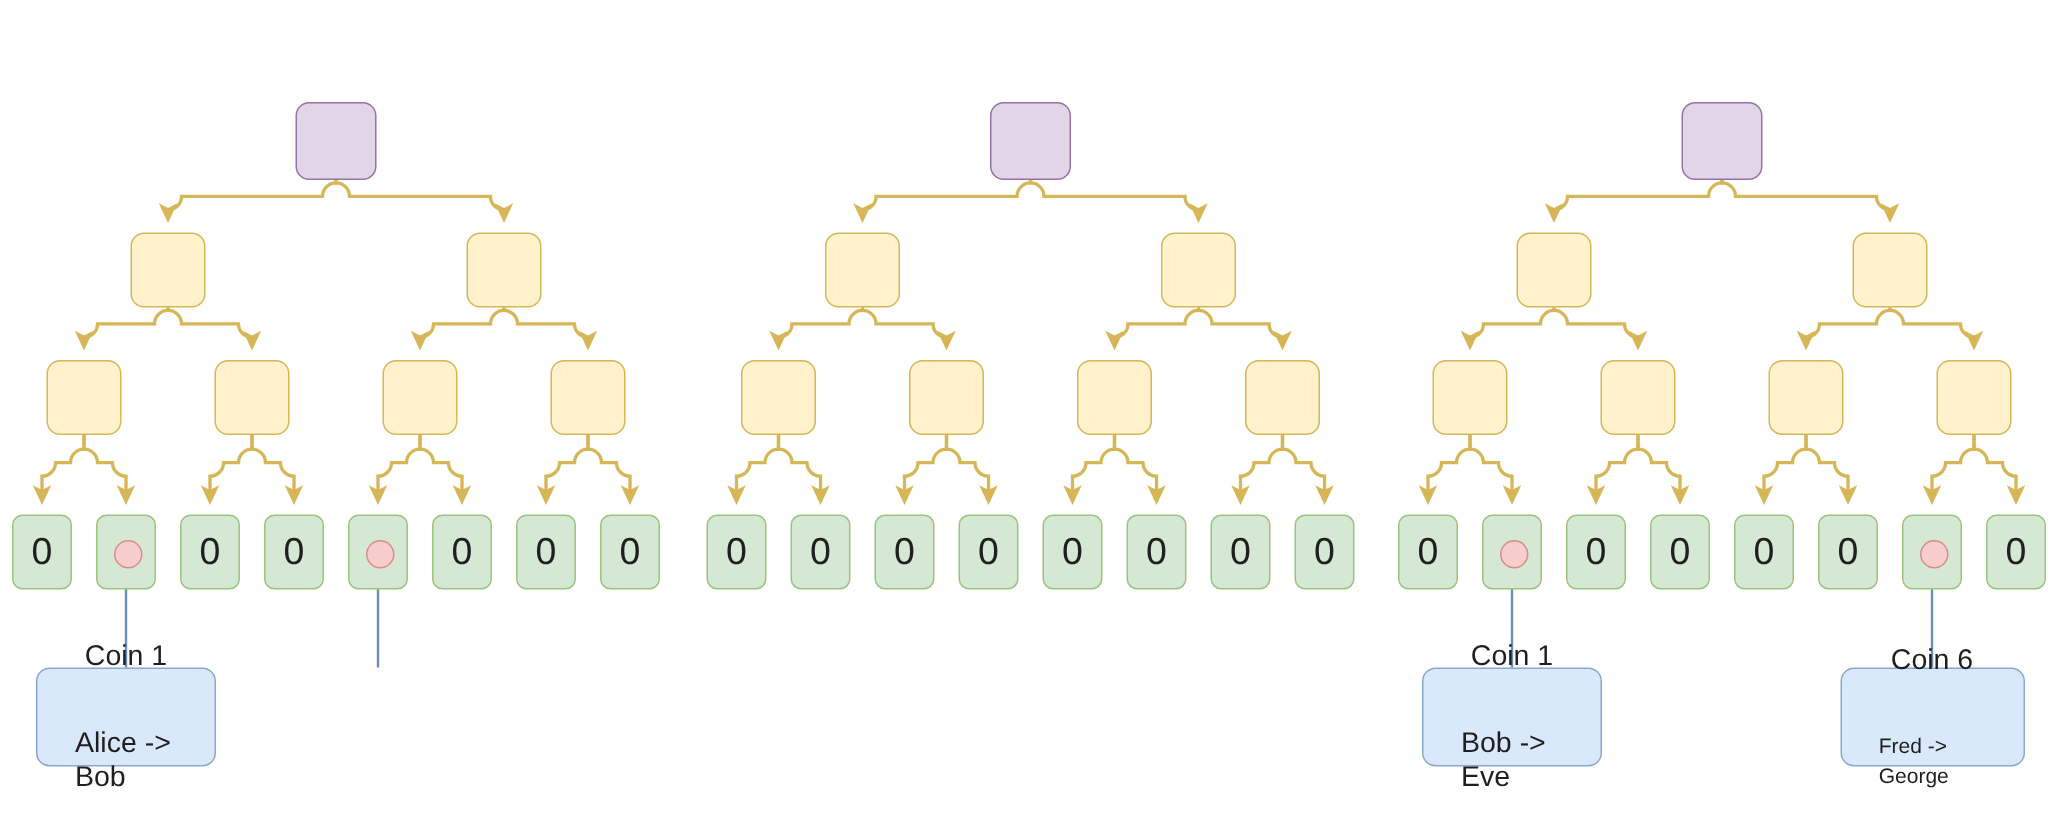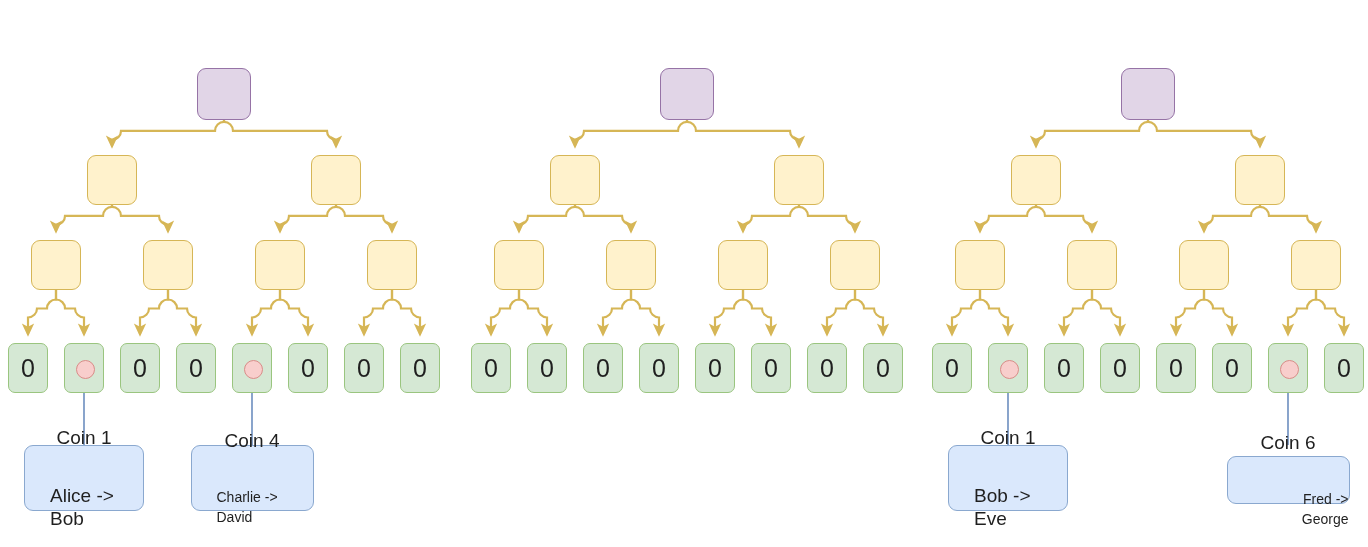--- a/index.html
+++ b/index.html
@@ -184,24 +184,20 @@
     <div class="node node-internal" style="left: 143px; top: 240px; width: 50px; height: 50px;"></div>
     <div class="node node-internal" style="left: 255px; top: 240px; width: 50px; height: 50px;"></div>
     <div class="node node-internal" style="left: 367px; top: 240px; width: 50px; height: 50px;"></div>
     <div class="node node-internal" style="left: 87px; top: 155px; width: 50px; height: 50px;"></div>
     <div class="node node-internal" style="left: 311px; top: 155px; width: 50px; height: 50px;"></div>
     <div class="node node-root" style="left: 197px; top: 68px; width: 54px; height: 52px;"></div>
     <div class="coin-label" style="width: 120px; height: 66px; left: 24px; top: 445px;">
       <div class="ln1">Coin 1</div>
       <div class="ln2">Alice -&gt; Bob</div>
     </div>
-    <div class="coin-label small" style="width: 123px; height: 66px; left: 190.5px; top: 445px;">
-      <div class="ln1">Coin 4</div>
-      <div class="ln2">Charlie -&gt; David</div>
-    </div>
     <div class="node node-leaf" style="left: 471px; top: 343px; width: 40px; height: 50px;">
       <span>0</span>
     </div>
     <div class="node node-leaf" style="left: 527px; top: 343px; width: 40px; height: 50px;">
       <span>0</span>
     </div>
     <div class="node node-leaf" style="left: 583px; top: 343px; width: 40px; height: 50px;">
       <span>0</span>
     </div>
     <div class="node node-leaf" style="left: 639px; top: 343px; width: 40px; height: 50px;">
@@ -254,17 +250,17 @@
     <div class="node node-internal" style="left: 1067px; top: 240px; width: 50px; height: 50px;"></div>
     <div class="node node-internal" style="left: 1179px; top: 240px; width: 50px; height: 50px;"></div>
     <div class="node node-internal" style="left: 1291px; top: 240px; width: 50px; height: 50px;"></div>
     <div class="node node-internal" style="left: 1011px; top: 155px; width: 50px; height: 50px;"></div>
     <div class="node node-internal" style="left: 1235px; top: 155px; width: 50px; height: 50px;"></div>
     <div class="node node-root" style="left: 1121px; top: 68px; width: 54px; height: 52px;"></div>
     <div class="coin-label" style="width: 120px; height: 66px; left: 948px; top: 445px;">
       <div class="ln1">Coin 1</div>
       <div class="ln2">Bob -&gt; Eve</div>
     </div>
-    <div class="coin-label small" style="width: 123px; height: 48px; left: 1226.5px; top: 456px; text-align: right;">
+    <div class="coin-label small" style="width: 123px; height: 66px; left: 1226.5px; top: 445px;">
       <div class="ln1">Coin 6</div>
       <div class="ln2">Fred -&gt; George</div>
     </div>
   </div>
 
 </body></html>

